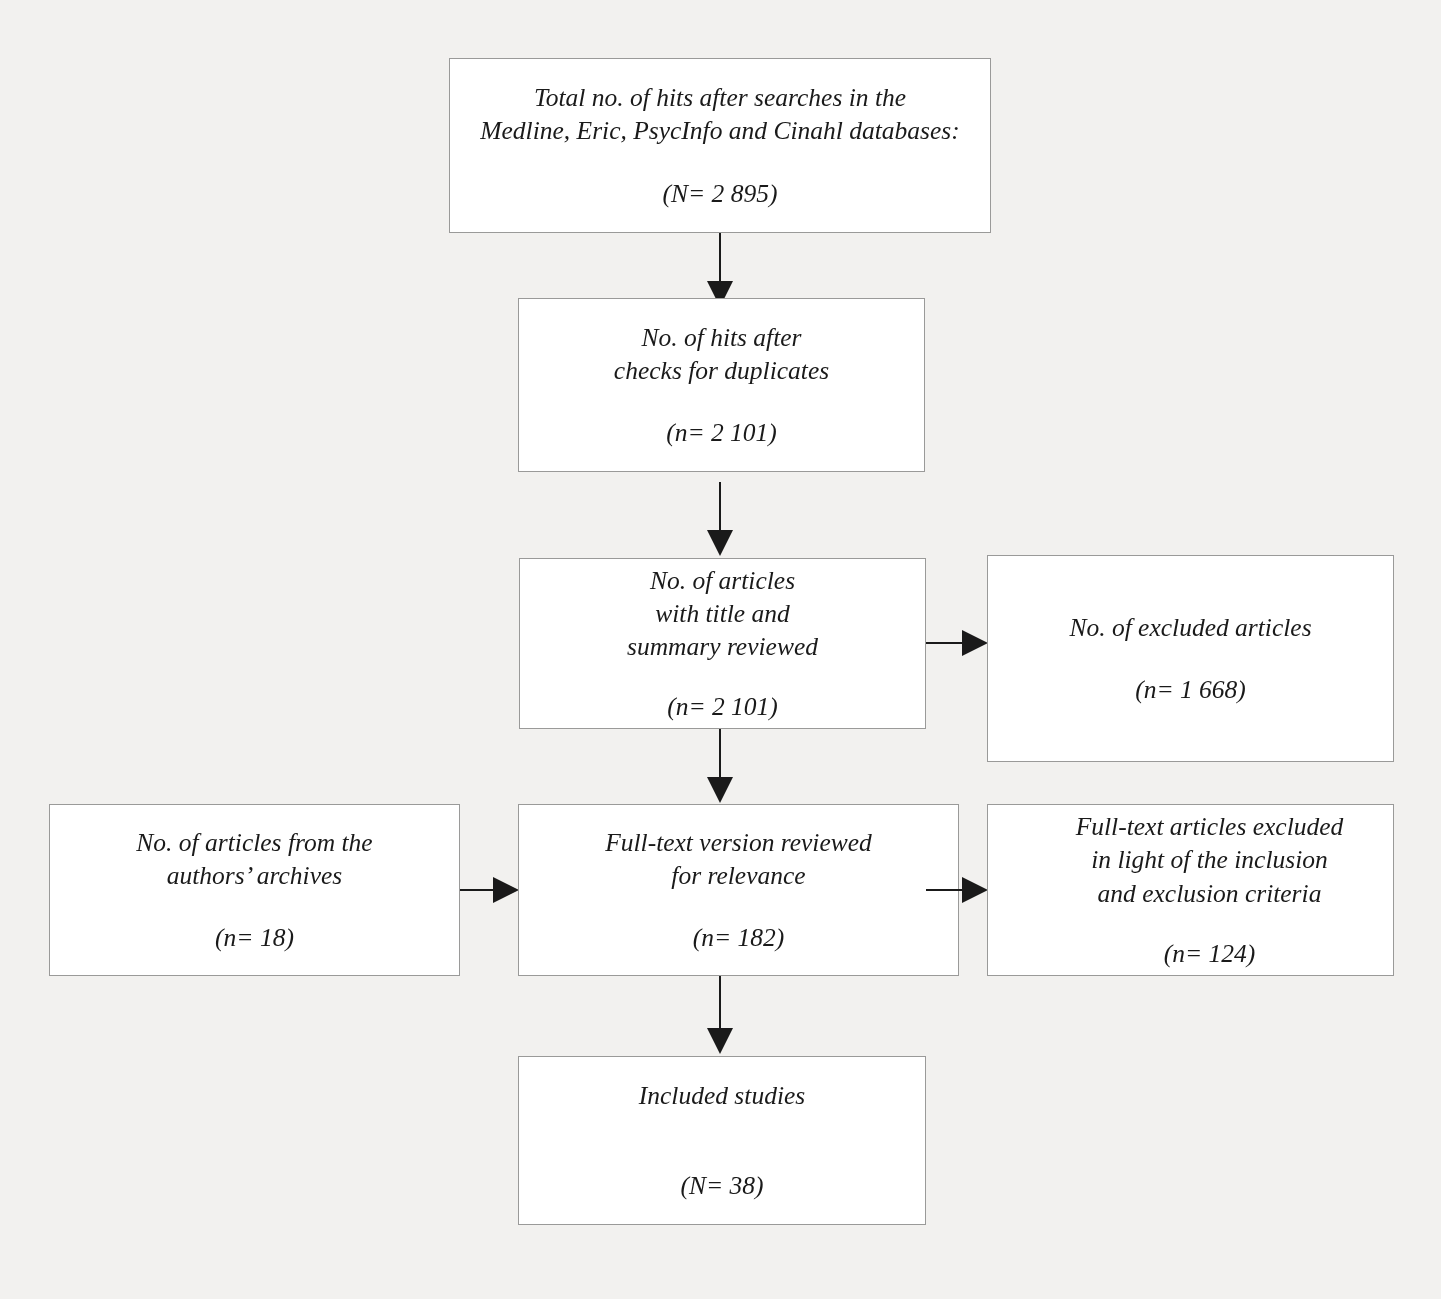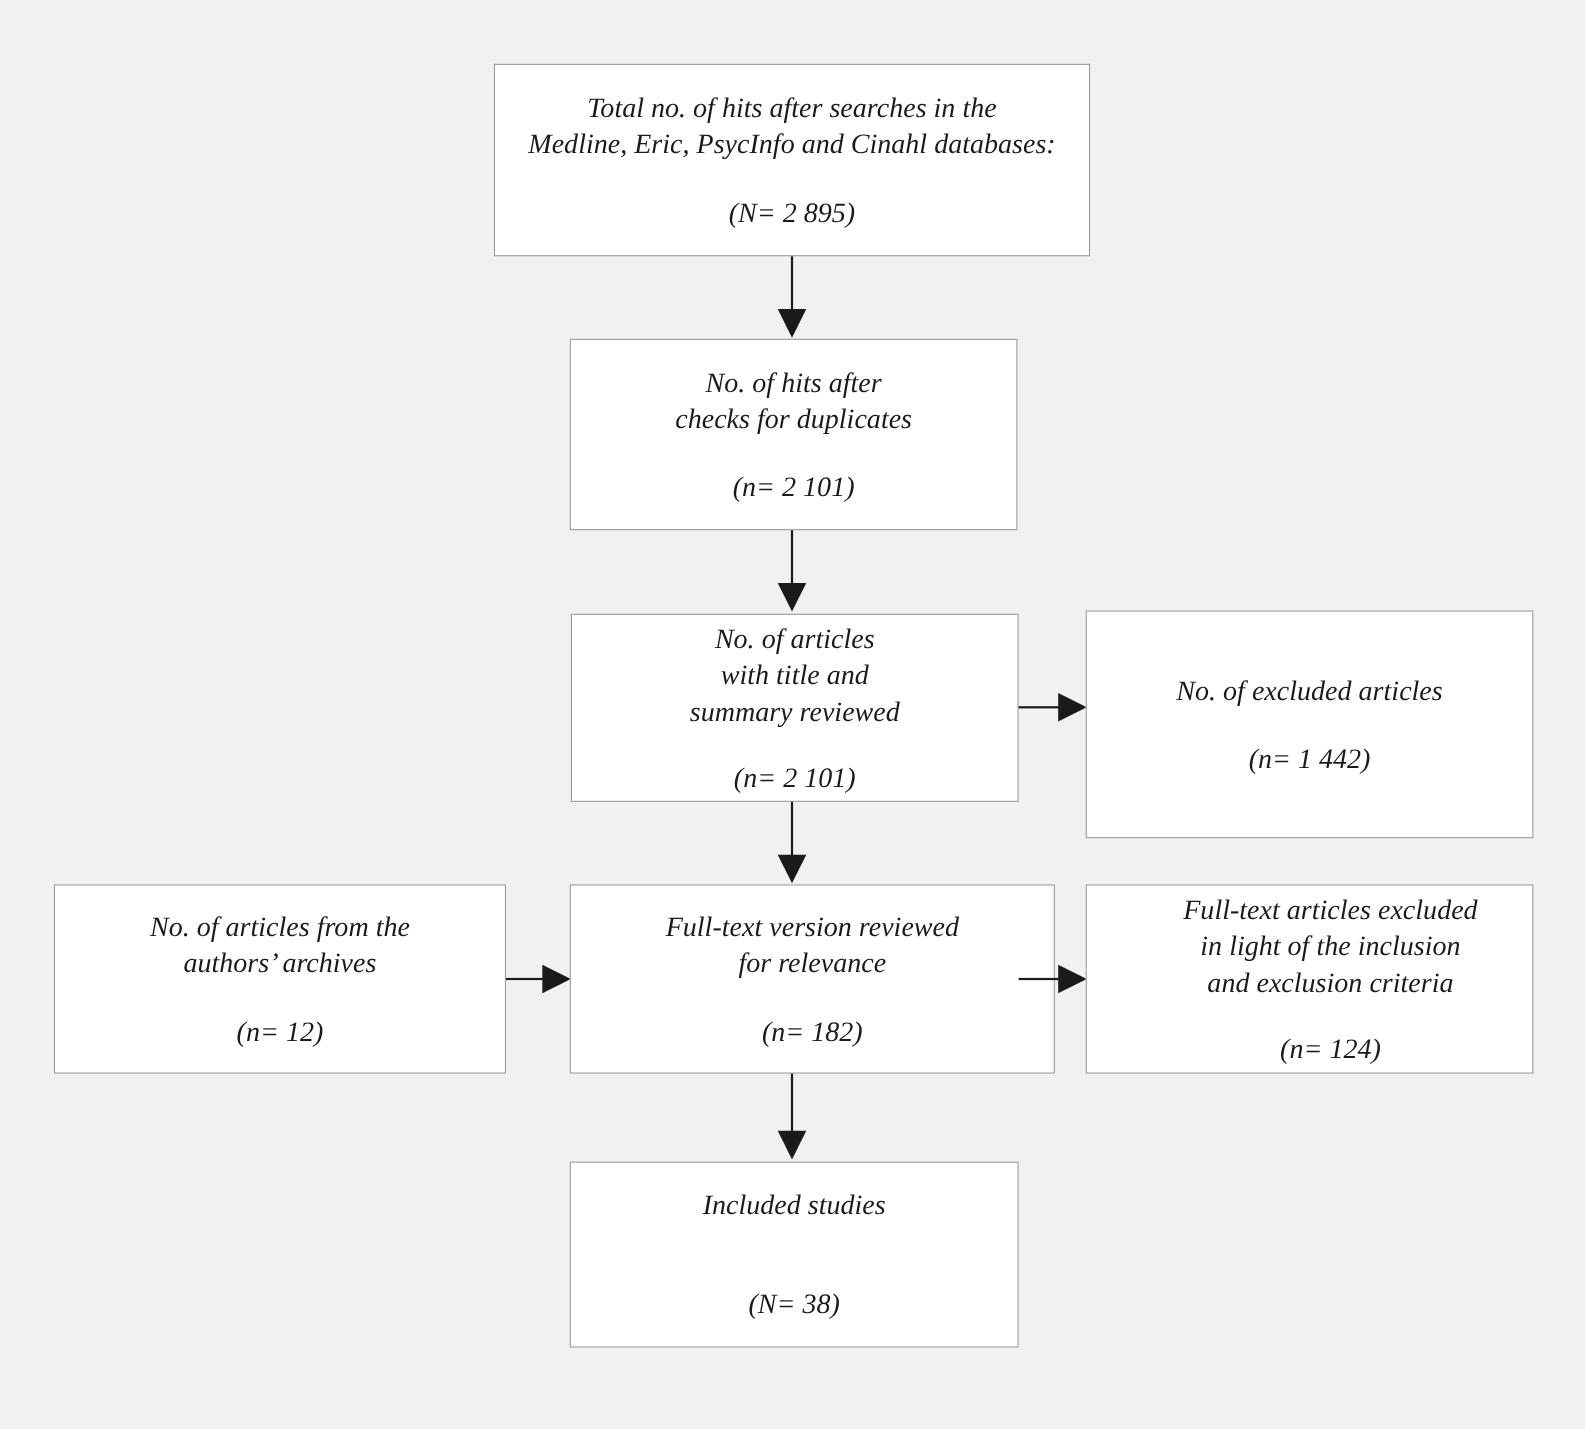--- a/index.html
+++ b/index.html
@@ -80,21 +80,21 @@
     <span class="label">Total no. of hits after searches in the
 Medline, Eric, PsycInfo and Cinahl databases:</span>
     <span class="count">(N= 2 895)</span>
   </div>
 
   <div class="conn">
     <div class="vline" style="left:719px; top:233px; height:50px;"></div>
     <div class="arrow-down" style="left:707px; top:281px;"></div>
   </div>
 
-  <div class="node" style="left:518px; top:308px; width:407px; height:174px;">
+  <div class="node" style="left:518px; top:298px; width:407px; height:174px;">
     <span class="label">No. of hits after
 checks for duplicates</span>
     <span class="count">(n= 2 101)</span>
   </div>
 
   <div class="conn">
     <div class="vline" style="left:719px; top:482px; height:50px;"></div>
     <div class="arrow-down" style="left:707px; top:530px;"></div>
   </div>
 
@@ -105,32 +105,32 @@
     <span class="count">(n= 2 101)</span>
   </div>
 
   <div class="conn">
     <div class="hline" style="left:926px; top:642px; width:38px;"></div>
     <div class="arrow-right" style="left:962px; top:630px;"></div>
   </div>
 
   <div class="node" style="left:987px; top:555px; width:407px; height:207px;">
     <span class="label">No. of excluded articles</span>
-    <span class="count">(n= 1 442)</span>
+    <span class="count">(n= 1 668)</span>
   </div>
 
   <div class="conn">
     <div class="vline" style="left:719px; top:729px; height:49px;"></div>
     <div class="arrow-down" style="left:707px; top:777px;"></div>
   </div>
 
   <div class="node" style="left:49px; top:804px; width:411px; height:172px;">
     <span class="label">No. of articles from the
 authors’ archives</span>
-    <span class="count">(n= 12)</span>
+    <span class="count">(n= 18)</span>
   </div>
 
   <div class="conn">
     <div class="hline" style="left:460px; top:889px; width:36px;"></div>
     <div class="arrow-right" style="left:493px; top:877px;"></div>
   </div>
 
   <div class="node" style="left:518px; top:804px; width:441px; height:172px;">
     <span class="label">Full-text version reviewed
 for relevance</span>

